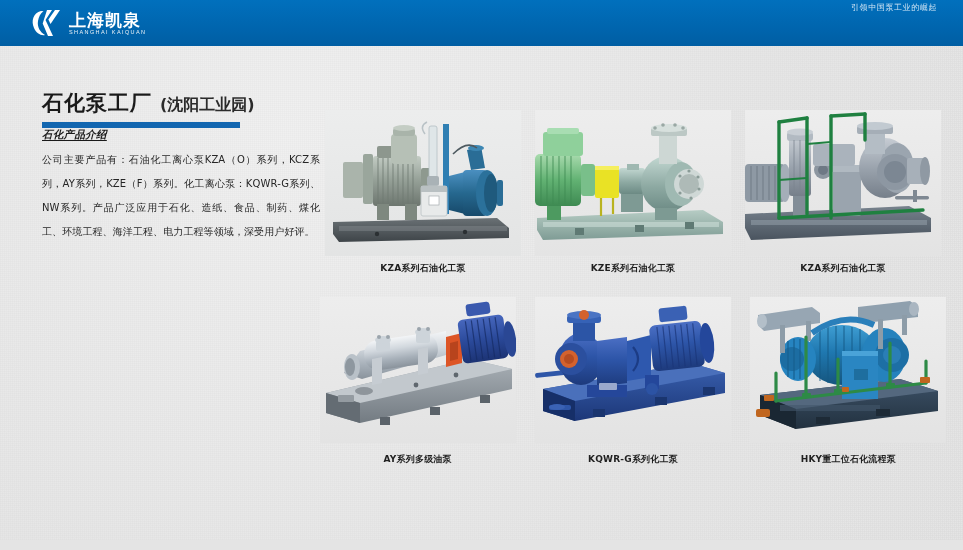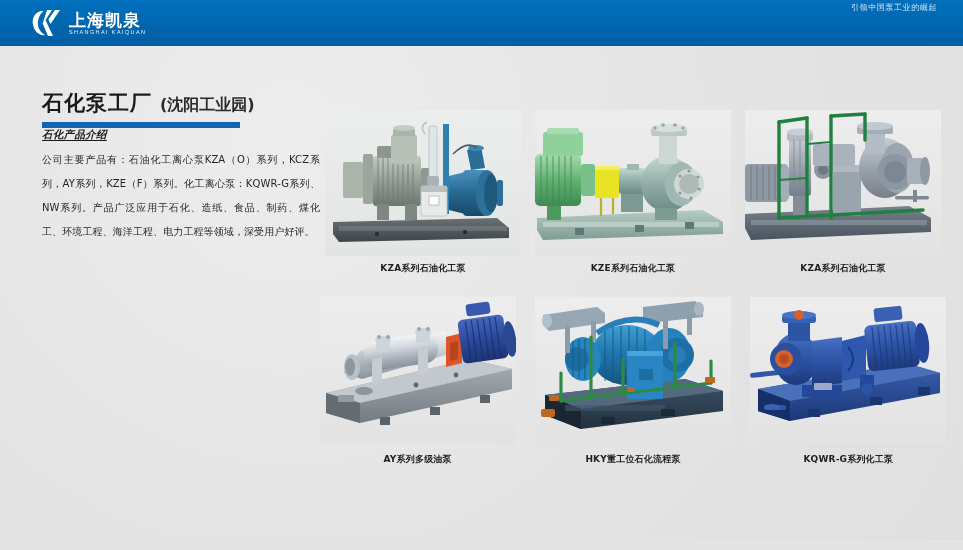--- a/index.html
+++ b/index.html
@@ -547,110 +547,20 @@
             <ellipse cx="190" cy="42" rx="6" ry="18" fill="#2a4794" transform="rotate(-8 190 42)"></ellipse>
           </svg>
         </div>
         <div class="caption">AY系列多级油泵</div>
       </div>
 
       <div class="cell">
         <div class="photo">
           <svg viewBox="0 0 196 146" xmlns="http://www.w3.org/2000/svg">
             <defs>
-              <linearGradient id="hkyBg" x1="0" y1="0" x2="0" y2="1">
-                <stop offset="0" stop-color="#ededed"></stop>
-                  <stop offset="1" stop-color="#e3e3e3"></stop>
-              </linearGradient>
-              <linearGradient id="hkyBlue" x1="0" y1="0" x2="0" y2="1">
-                <stop offset="0" stop-color="#3f9ed3"></stop>
-                  <stop offset="0.45" stop-color="#1f78b0"></stop>
-                  <stop offset="1" stop-color="#15557e"></stop>
-              </linearGradient>
-              <linearGradient id="hkyBase" x1="0" y1="0" x2="0" y2="1">
-                <stop offset="0" stop-color="#3d5268"></stop>
-                  <stop offset="1" stop-color="#22313f"></stop>
-              </linearGradient>
-            </defs>
-            <rect width="196" height="146" fill="url(#hkyBg)"></rect>
-
-            <path d="M10 98 L150 82 L188 94 L188 114 L46 132 L10 118 Z" fill="url(#hkyBase)"></path>
-            <path d="M10 98 L150 82 L188 94 L46 112 Z" fill="#54687e"></path>
-            <path d="M10 118 L46 132 L46 112 L10 98 Z" fill="#1a2733"></path>
-            <rect x="30" y="108" width="100" height="6" fill="#43566b" opacity="0.6"></rect>
-            <rect x="66" y="120" width="14" height="7" fill="#1d2a36"></rect>
-            <rect x="126" y="112" width="14" height="7" fill="#1d2a36"></rect>
-
-            <ellipse cx="92" cy="58" rx="36" ry="30" fill="url(#hkyBlue)"></ellipse>
-            <g stroke="#155a86" stroke-width="1.4" opacity="0.65">
-              <line x1="70" y1="32" x2="70" y2="84"></line>
-                <line x1="78" y1="30" x2="78" y2="86"></line>
-              <line x1="86" y1="29" x2="86" y2="87"></line>
-                <line x1="94" y1="29" x2="94" y2="87"></line>
-              <line x1="102" y1="30" x2="102" y2="86"></line>
-                <line x1="110" y1="32" x2="110" y2="84"></line>
-            </g>
-
-            <ellipse cx="134" cy="58" rx="22" ry="27" fill="#2582bd"></ellipse>
-            <circle cx="142" cy="58" r="17" fill="#1d6fa5"></circle>
-            <circle cx="142" cy="58" r="9" fill="#2a7eb6"></circle>
-
-            <ellipse cx="48" cy="62" rx="18" ry="22" fill="#2684c0"></ellipse>
-            <circle cx="42" cy="62" r="12" fill="#1c6da2"></circle>
-            <g stroke="#17608f" stroke-width="1.2">
-              <line x1="38" y1="44" x2="38" y2="80"></line>
-                <line x1="44" y1="42" x2="44" y2="82"></line>
-              <line x1="50" y1="42" x2="50" y2="82"></line>
-            </g>
-
-            <rect x="92" y="54" width="36" height="48" fill="#2a86c2"></rect>
-            <rect x="92" y="54" width="36" height="5" fill="#4aa3d8"></rect>
-            <rect x="104" y="72" width="14" height="11" fill="#1e6e9f"></rect>
-
-            <path d="M8 18 L62 10 L70 16 L70 26 L14 34 L8 28 Z" fill="#97a6b3"></path>
-            <ellipse cx="12" cy="24" rx="5" ry="7" fill="#b3bfc9"></ellipse>
-            <path d="M108 10 L160 4 L168 10 L168 20 L114 26 L108 20 Z" fill="#8fa0ae"></path>
-            <ellipse cx="164" cy="12" rx="5" ry="7" fill="#aab6c1"></ellipse>
-
-            <rect x="30" y="28" width="5" height="28" fill="#8d9ca8"></rect>
-            <rect x="56" y="24" width="5" height="20" fill="#8d9ca8"></rect>
-            <rect x="128" y="22" width="5" height="30" fill="#8d9ca8"></rect>
-            <rect x="152" y="18" width="5" height="20" fill="#8d9ca8"></rect>
-
-            <path d="M62 36 q32 -22 62 -8" stroke="#2a7fba" stroke-width="6" fill="none"></path>
-
-            <g stroke="#2d8a46" stroke-width="3.2" fill="none" stroke-linecap="round">
-              <path d="M26 104 L176 86"></path>
-              <path d="M26 104 L26 76"></path>
-              <path d="M176 86 L176 64"></path>
-              <path d="M56 100 L56 40"></path>
-              <path d="M140 90 L140 46"></path>
-              <path d="M88 96 L88 62"></path>
-            </g>
-            <g fill="#2d8a46">
-              <rect x="52" y="96" width="9" height="5" rx="1"></rect>
-              <rect x="84" y="92" width="9" height="5" rx="1"></rect>
-              <rect x="136" y="86" width="9" height="5" rx="1"></rect>
-            </g>
-            <g fill="#c0661f">
-              <rect x="14" y="98" width="10" height="6" rx="1"></rect>
-              <rect x="170" y="80" width="10" height="6" rx="1"></rect>
-              <rect x="92" y="90" width="7" height="5" rx="1"></rect>
-            </g>
-
-            <rect x="6" y="112" width="14" height="8" rx="2" fill="#c0661f"></rect>
-          </svg>
-        </div>
-        <div class="caption">HKY重工位石化流程泵</div>
-      </div>
-
-      <div class="cell">
-        <div class="photo">
-          <svg viewBox="0 0 196 146" xmlns="http://www.w3.org/2000/svg">
-            <defs>
               <linearGradient id="kqBg" x1="0" y1="0" x2="0" y2="1">
                 <stop offset="0" stop-color="#ededed"></stop>
                   <stop offset="1" stop-color="#e3e3e3"></stop>
               </linearGradient>
               <linearGradient id="kqBlue" x1="0" y1="0" x2="0" y2="1">
                 <stop offset="0" stop-color="#4b6fc4"></stop>
                   <stop offset="0.45" stop-color="#2d55a8"></stop>
                   <stop offset="1" stop-color="#1d3a7c"></stop>
               </linearGradient>
               <linearGradient id="kqBase" x1="0" y1="0" x2="0" y2="1">
@@ -701,17 +611,107 @@
             <rect x="124" y="10" width="28" height="14" rx="3" fill="#3a61b4" transform="rotate(-6 138 17)"></rect>
             <ellipse cx="172" cy="46" rx="7" ry="20" fill="#24479b" transform="rotate(-6 172 46)"></ellipse>
 
             <rect x="110" y="78" width="14" height="14" fill="#24479b"></rect>
             <circle cx="117" cy="92" r="6" fill="#2c53a4"></circle>
           </svg>
         </div>
         <div class="caption">KQWR-G系列化工泵</div>
       </div>
 
+      <div class="cell">
+        <div class="photo">
+          <svg viewBox="0 0 196 146" xmlns="http://www.w3.org/2000/svg">
+            <defs>
+              <linearGradient id="hkyBg" x1="0" y1="0" x2="0" y2="1">
+                <stop offset="0" stop-color="#ededed"></stop>
+                  <stop offset="1" stop-color="#e3e3e3"></stop>
+              </linearGradient>
+              <linearGradient id="hkyBlue" x1="0" y1="0" x2="0" y2="1">
+                <stop offset="0" stop-color="#3f9ed3"></stop>
+                  <stop offset="0.45" stop-color="#1f78b0"></stop>
+                  <stop offset="1" stop-color="#15557e"></stop>
+              </linearGradient>
+              <linearGradient id="hkyBase" x1="0" y1="0" x2="0" y2="1">
+                <stop offset="0" stop-color="#3d5268"></stop>
+                  <stop offset="1" stop-color="#22313f"></stop>
+              </linearGradient>
+            </defs>
+            <rect width="196" height="146" fill="url(#hkyBg)"></rect>
+
+            <path d="M10 98 L150 82 L188 94 L188 114 L46 132 L10 118 Z" fill="url(#hkyBase)"></path>
+            <path d="M10 98 L150 82 L188 94 L46 112 Z" fill="#54687e"></path>
+            <path d="M10 118 L46 132 L46 112 L10 98 Z" fill="#1a2733"></path>
+            <rect x="30" y="108" width="100" height="6" fill="#43566b" opacity="0.6"></rect>
+            <rect x="66" y="120" width="14" height="7" fill="#1d2a36"></rect>
+            <rect x="126" y="112" width="14" height="7" fill="#1d2a36"></rect>
+
+            <ellipse cx="92" cy="58" rx="36" ry="30" fill="url(#hkyBlue)"></ellipse>
+            <g stroke="#155a86" stroke-width="1.4" opacity="0.65">
+              <line x1="70" y1="32" x2="70" y2="84"></line>
+                <line x1="78" y1="30" x2="78" y2="86"></line>
+              <line x1="86" y1="29" x2="86" y2="87"></line>
+                <line x1="94" y1="29" x2="94" y2="87"></line>
+              <line x1="102" y1="30" x2="102" y2="86"></line>
+                <line x1="110" y1="32" x2="110" y2="84"></line>
+            </g>
+
+            <ellipse cx="134" cy="58" rx="22" ry="27" fill="#2582bd"></ellipse>
+            <circle cx="142" cy="58" r="17" fill="#1d6fa5"></circle>
+            <circle cx="142" cy="58" r="9" fill="#2a7eb6"></circle>
+
+            <ellipse cx="48" cy="62" rx="18" ry="22" fill="#2684c0"></ellipse>
+            <circle cx="42" cy="62" r="12" fill="#1c6da2"></circle>
+            <g stroke="#17608f" stroke-width="1.2">
+              <line x1="38" y1="44" x2="38" y2="80"></line>
+                <line x1="44" y1="42" x2="44" y2="82"></line>
+              <line x1="50" y1="42" x2="50" y2="82"></line>
+            </g>
+
+            <rect x="92" y="54" width="36" height="48" fill="#2a86c2"></rect>
+            <rect x="92" y="54" width="36" height="5" fill="#4aa3d8"></rect>
+            <rect x="104" y="72" width="14" height="11" fill="#1e6e9f"></rect>
+
+            <path d="M8 18 L62 10 L70 16 L70 26 L14 34 L8 28 Z" fill="#97a6b3"></path>
+            <ellipse cx="12" cy="24" rx="5" ry="7" fill="#b3bfc9"></ellipse>
+            <path d="M108 10 L160 4 L168 10 L168 20 L114 26 L108 20 Z" fill="#8fa0ae"></path>
+            <ellipse cx="164" cy="12" rx="5" ry="7" fill="#aab6c1"></ellipse>
+
+            <rect x="30" y="28" width="5" height="28" fill="#8d9ca8"></rect>
+            <rect x="56" y="24" width="5" height="20" fill="#8d9ca8"></rect>
+            <rect x="128" y="22" width="5" height="30" fill="#8d9ca8"></rect>
+            <rect x="152" y="18" width="5" height="20" fill="#8d9ca8"></rect>
+
+            <path d="M62 36 q32 -22 62 -8" stroke="#2a7fba" stroke-width="6" fill="none"></path>
+
+            <g stroke="#2d8a46" stroke-width="3.2" fill="none" stroke-linecap="round">
+              <path d="M26 104 L176 86"></path>
+              <path d="M26 104 L26 76"></path>
+              <path d="M176 86 L176 64"></path>
+              <path d="M56 100 L56 40"></path>
+              <path d="M140 90 L140 46"></path>
+              <path d="M88 96 L88 62"></path>
+            </g>
+            <g fill="#2d8a46">
+              <rect x="52" y="96" width="9" height="5" rx="1"></rect>
+              <rect x="84" y="92" width="9" height="5" rx="1"></rect>
+              <rect x="136" y="86" width="9" height="5" rx="1"></rect>
+            </g>
+            <g fill="#c0661f">
+              <rect x="14" y="98" width="10" height="6" rx="1"></rect>
+              <rect x="170" y="80" width="10" height="6" rx="1"></rect>
+              <rect x="92" y="90" width="7" height="5" rx="1"></rect>
+            </g>
+
+            <rect x="6" y="112" width="14" height="8" rx="2" fill="#c0661f"></rect>
+          </svg>
+        </div>
+        <div class="caption">HKY重工位石化流程泵</div>
+      </div>
+
     </div>
   </div>
 
   <div class="footer-strip"></div>
 </div>
 
 </body></html>

